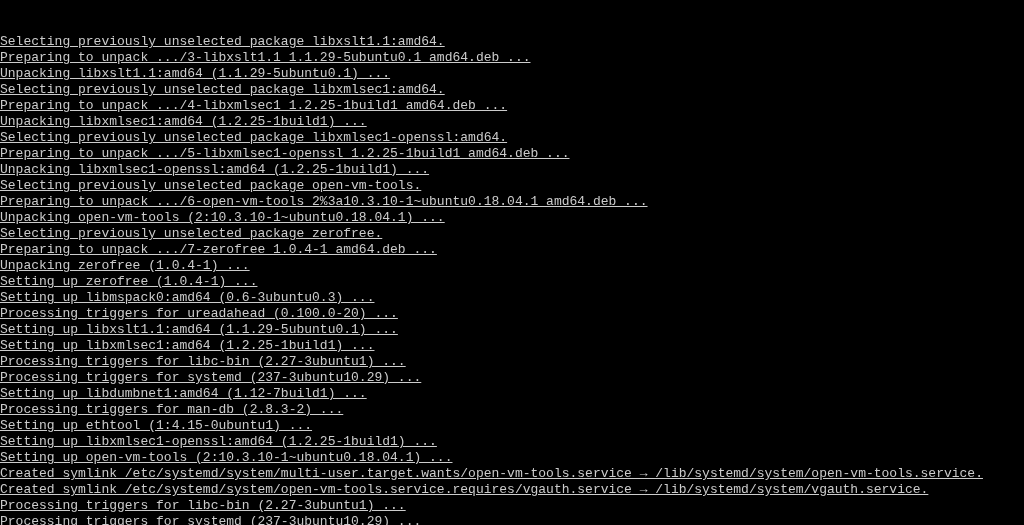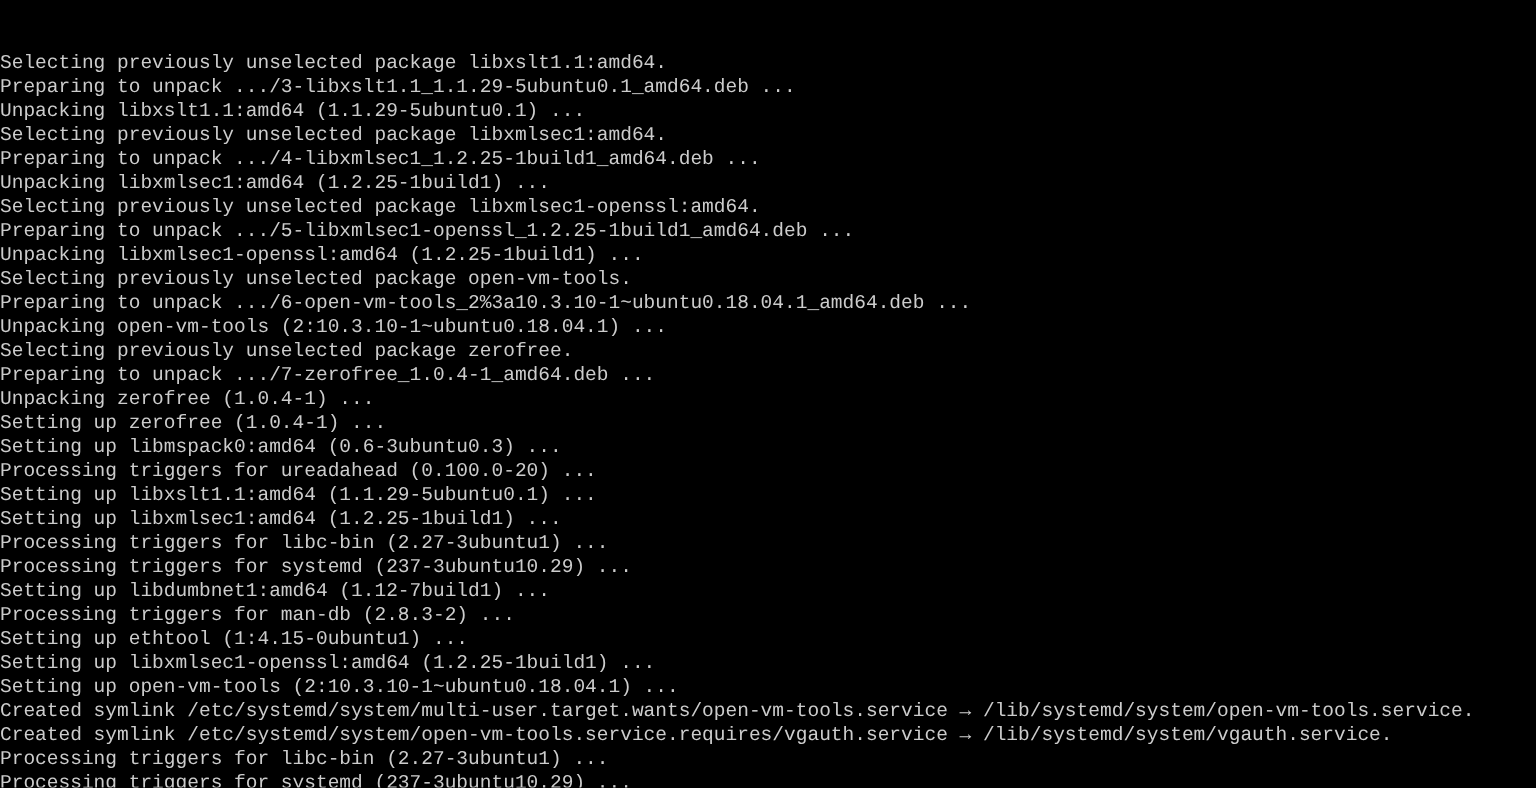--- a/index.html
+++ b/index.html
@@ -12,20 +12,21 @@
       width: 1024px;
       height: 525px;
       overflow: hidden;
       padding: 2px 0 0 0;
     }
     .terminal {
       white-space: pre;
     }
     .line {
       min-height: 16px;
+      text-decoration: underline;
     }
   </style>
 </head>
 <body>
 
 <div class="terminal">
   <div id="lines-container"><div class="line">Selecting previously unselected package libxslt1.1:amd64.</div><div class="line">Preparing to unpack .../3-libxslt1.1_1.1.29-5ubuntu0.1_amd64.deb ...</div><div class="line">Unpacking libxslt1.1:amd64 (1.1.29-5ubuntu0.1) ...</div><div class="line">Selecting previously unselected package libxmlsec1:amd64.</div><div class="line">Preparing to unpack .../4-libxmlsec1_1.2.25-1build1_amd64.deb ...</div><div class="line">Unpacking libxmlsec1:amd64 (1.2.25-1build1) ...</div><div class="line">Selecting previously unselected package libxmlsec1-openssl:amd64.</div><div class="line">Preparing to unpack .../5-libxmlsec1-openssl_1.2.25-1build1_amd64.deb ...</div><div class="line">Unpacking libxmlsec1-openssl:amd64 (1.2.25-1build1) ...</div><div class="line">Selecting previously unselected package open-vm-tools.</div><div class="line">Preparing to unpack .../6-open-vm-tools_2%3a10.3.10-1~ubuntu0.18.04.1_amd64.deb ...</div><div class="line">Unpacking open-vm-tools (2:10.3.10-1~ubuntu0.18.04.1) ...</div><div class="line">Selecting previously unselected package zerofree.</div><div class="line">Preparing to unpack .../7-zerofree_1.0.4-1_amd64.deb ...</div><div class="line">Unpacking zerofree (1.0.4-1) ...</div><div class="line">Setting up zerofree (1.0.4-1) ...</div><div class="line">Setting up libmspack0:amd64 (0.6-3ubuntu0.3) ...</div><div class="line">Processing triggers for ureadahead (0.100.0-20) ...</div><div class="line">Setting up libxslt1.1:amd64 (1.1.29-5ubuntu0.1) ...</div><div class="line">Setting up libxmlsec1:amd64 (1.2.25-1build1) ...</div><div class="line">Processing triggers for libc-bin (2.27-3ubuntu1) ...</div><div class="line">Processing triggers for systemd (237-3ubuntu10.29) ...</div><div class="line">Setting up libdumbnet1:amd64 (1.12-7build1) ...</div><div class="line">Processing triggers for man-db (2.8.3-2) ...</div><div class="line">Setting up ethtool (1:4.15-0ubuntu1) ...</div><div class="line">Setting up libxmlsec1-openssl:amd64 (1.2.25-1build1) ...</div><div class="line">Setting up open-vm-tools (2:10.3.10-1~ubuntu0.18.04.1) ...</div><div class="line">Created symlink /etc/systemd/system/multi-user.target.wants/open-vm-tools.service → /lib/systemd/system/open-vm-tools.service.</div><div class="line">Created symlink /etc/systemd/system/open-vm-tools.service.requires/vgauth.service → /lib/systemd/system/vgauth.service.</div><div class="line">Processing triggers for libc-bin (2.27-3ubuntu1) ...</div><div class="line">Processing triggers for systemd (237-3ubuntu10.29) ...</div></div>
   
 </div>
 

